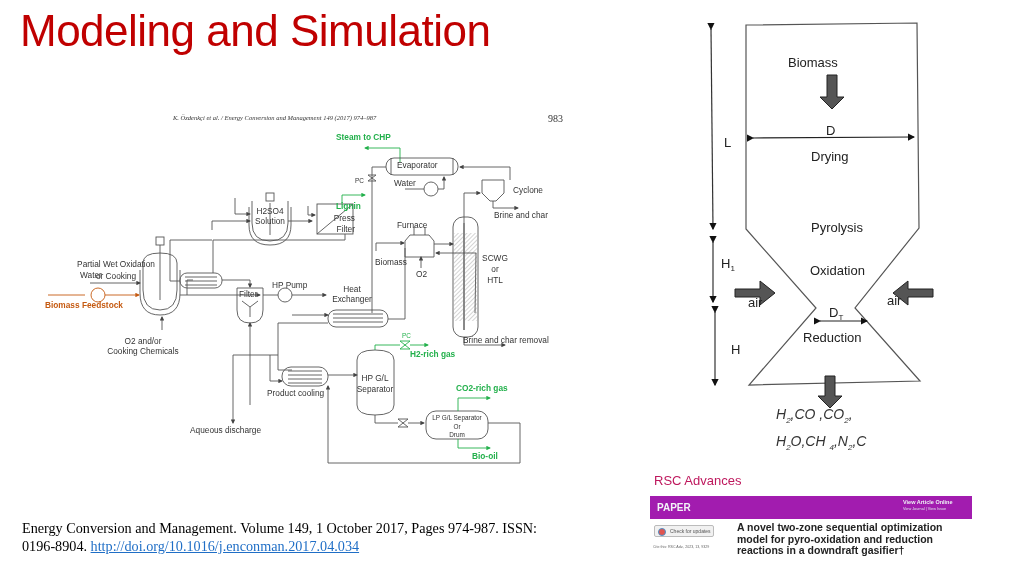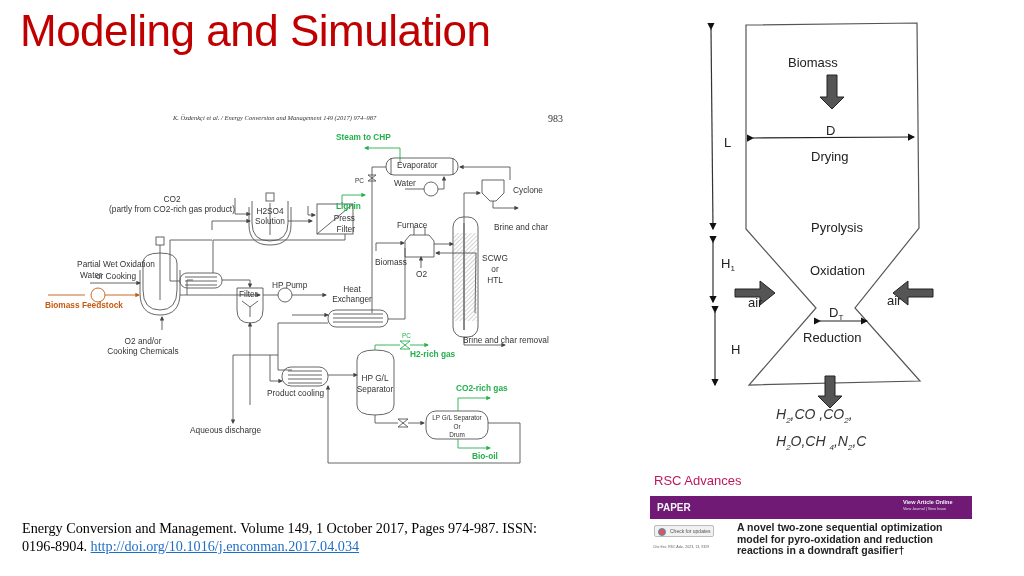--- a/index.html
+++ b/index.html
@@ -46,21 +46,21 @@
     font-style: italic; font-size: 14px; color: #333; line-height: 20px;
   }
   .products sub { font-size: 8px; }
 
   .rsc { position: absolute; left: 650px; top: 455px; width: 320px; height: 115px; }
   .rsc-journal { position: absolute; left: 4px; top: 18px; font-size: 13px; color: #be185d; font-family: "Liberation Sans", sans-serif; }
   .rsc-logo { position: absolute; left: 232px; top: 0; width: 90px; height: 30px; }
   .rsc-logo-text { position: absolute; left: 26px; top: 5px; font-size: 8.5px; line-height: 9.5px; color: #1f3a5f; font-family: "Liberation Sans", sans-serif; white-space: nowrap; }
   .rsc-logo-text b { font-weight: bold; }
   .rsc-bar {
-    position: absolute; left: 0; top: 41px; width: 322px; height: 23px; background: #701a75;
+    position: absolute; left: 0; top: 41px; width: 322px; height: 23px; background: #a21caf;
   }
   .rsc-bar-label { position: absolute; left: 7px; top: 6px; color: #f2f4f7; font-size: 10px; font-weight: bold; font-family: "Liberation Sans", sans-serif; }
   .rsc-view { position: absolute; left: 253px; top: 3px; color: #eef1f5; font-size: 5.5px; font-weight: bold; font-family: "Liberation Sans", sans-serif; }
   .rsc-view2 { position: absolute; left: 253px; top: 11px; color: #dde3ea; font-size: 3.8px; font-family: "Liberation Sans", sans-serif; }
   .rsc-check {
     position: absolute; left: 4px; top: 70px; width: 60px; height: 12px; border: 1px solid #bbb;
     background: #f1f1f1; border-radius: 2px; font-size: 5px; color: #555; padding-left: 15px; line-height: 10px;
     font-family: "Liberation Sans", sans-serif;
   }
   .rsc-check-icon { position: absolute; left: 3px; top: 1.5px; width: 8px; height: 8px; border-radius: 50%; background: #e0554f; border: 1px solid #4a90c8; }
@@ -205,25 +205,21 @@
   </svg>
 
   <div class="paper-header">K. Özdenkçi et al. / Energy Conversion and Management 149 (2017) 974–987</div>
   <div class="paper-page">983</div>
 
   <div class="fl green" style="left:306px;top:28px;">Steam to CHP</div>
   <div class="fl" style="left:367px;top:56px;">Evaporator</div>
   <div class="fl small" style="left:325px;top:72px;">PC</div>
   <div class="fl" style="left:364px;top:74px;">Water</div>
   <div class="fl" style="left:483px;top:81px;">Cyclone</div>
-  <div class="fl" style="left:464px;top:106px;margin-top:12px;">Brine and char</div>
-  <div class="fl c" style="left:79px;top:90px;width:126px;">
-    <div>CO2</div>
-    <div>(partly from CO2-rich gas product)</div>
-  </div>
+  <div class="fl" style="left:464px;top:106px;">Brine and char</div>
   <div class="fl c" style="left:215px;top:102px;width:50px;">
     <div>H2SO4</div>
     <div>Solution</div>
   </div>
   <div class="fl green" style="left:306px;top:97px;">Lignin</div>
   <div class="fl" style="left:303px;top:108px;text-align:right;width:22px;line-height:1.3;">
     <div>Press</div>
     <div>Filter</div>
   </div>
   <div class="fl" style="left:367px;top:116px;">Furnace</div>

